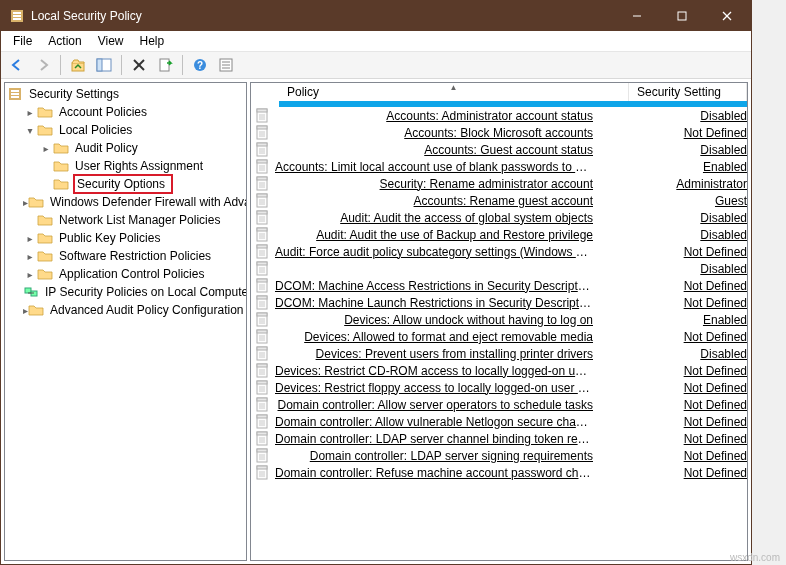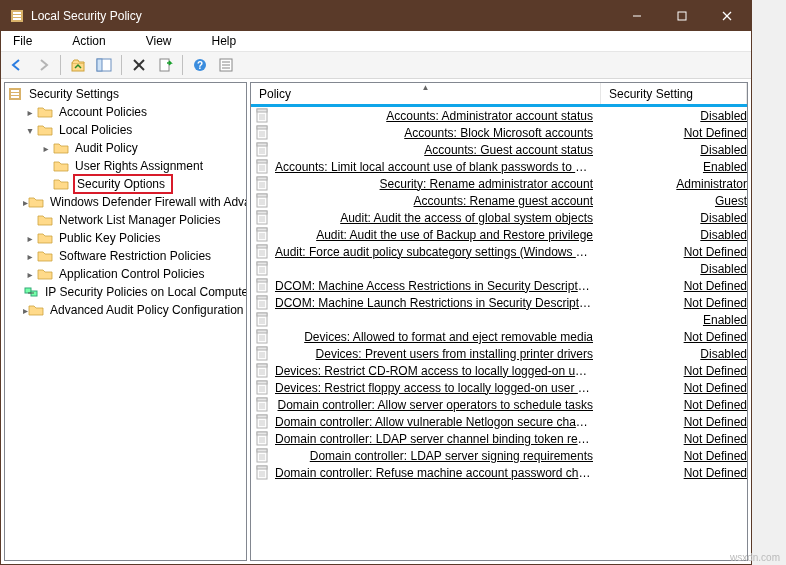--- a/index.html
+++ b/index.html
@@ -36,21 +36,20 @@
     display: flex; align-items: center; justify-content: center;
     color: #fff;
   }
   .menubar {
     height: 20px;
     background: #fff;
     display: flex;
     align-items: center;
     padding: 0 4px;
     border-bottom: 0px solid #e6e6e6;
-    gap: 24px;
   }
   .menubar .menu-item { padding: 2px 8px; }
   .toolbar {
     height: 28px;
     background: #f5f5f5;
     border-top: 1px solid #e6e6e6;
     border-bottom: 1px solid #d9d9d9;
     display: flex;
     align-items: center;
     padding: 0 4px;
@@ -96,22 +95,23 @@
   .tree-icon { width:16px; height:16px; margin-right: 4px; display:flex; align-items:center; justify-content:center;}
   .tree-label { padding: 0 2px; }
   .tree-label.highlight {
     border: 2px solid #d81b2a;
     padding: 1px 6px 1px 2px;
   }
   .list-head {
     display: flex;
     height: 24px;
     background: #fff;
-    border-bottom: 3px solid #0ea5e9;
+    border-bottom: 6px solid #0ea5e9;
     flex-shrink: 0;
+    margin-left: 28px;
   }
   .col-h {
     display: flex;
     align-items: center;
     padding: 0 8px;
     font-weight: 400;
     border-right: 1px solid #e6e6e6;
     position: relative;
   }
   .col-policy { width: 350px; }
@@ -560,20 +560,21 @@
             <div class="list-row">
               <span class="li-icon">
                 <svg width="16" height="16">
                   <rect x="2" y="1" width="10" height="13" fill="#fdfdfd" stroke="#b0b0b0"></rect>
                   <rect x="2" y="1" width="10" height="3" fill="#e8e8e8" stroke="#b0b0b0"></rect>
                   <line x1="4" y1="7" x2="10" y2="7" stroke="#c8c8c8"></line>
                   <line x1="4" y1="9" x2="10" y2="9" stroke="#c8c8c8"></line>
                   <line x1="4" y1="11" x2="10" y2="11" stroke="#c8c8c8"></line>
                 </svg>
               </span>
+              <span class="li-policy">Devices: Allow undock without having to log on</span>
               <span class="li-setting">Enabled</span>
             </div>
             <div class="list-row">
               <span class="li-icon">
                 <svg width="16" height="16">
                   <rect x="2" y="1" width="10" height="13" fill="#fdfdfd" stroke="#b0b0b0"></rect>
                   <rect x="2" y="1" width="10" height="3" fill="#e8e8e8" stroke="#b0b0b0"></rect>
                   <line x1="4" y1="7" x2="10" y2="7" stroke="#c8c8c8"></line>
                   <line x1="4" y1="9" x2="10" y2="9" stroke="#c8c8c8"></line>
                   <line x1="4" y1="11" x2="10" y2="11" stroke="#c8c8c8"></line>

